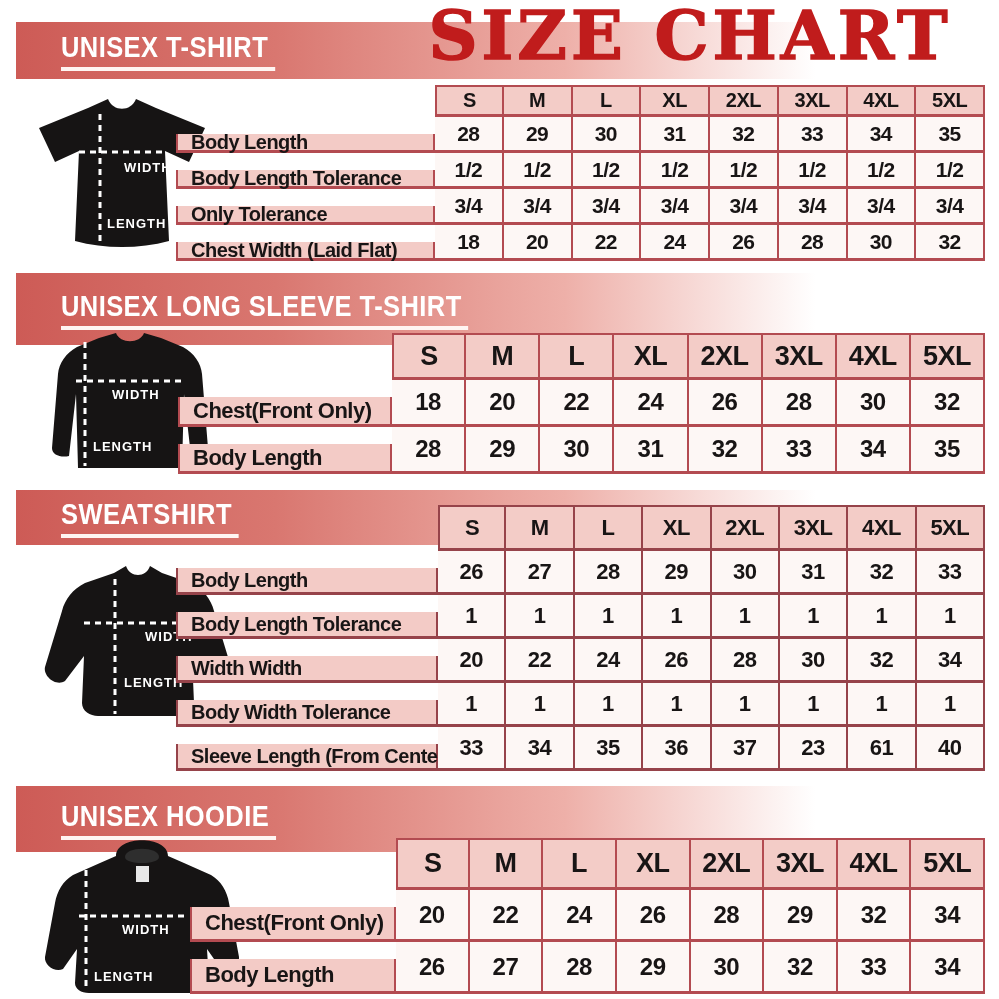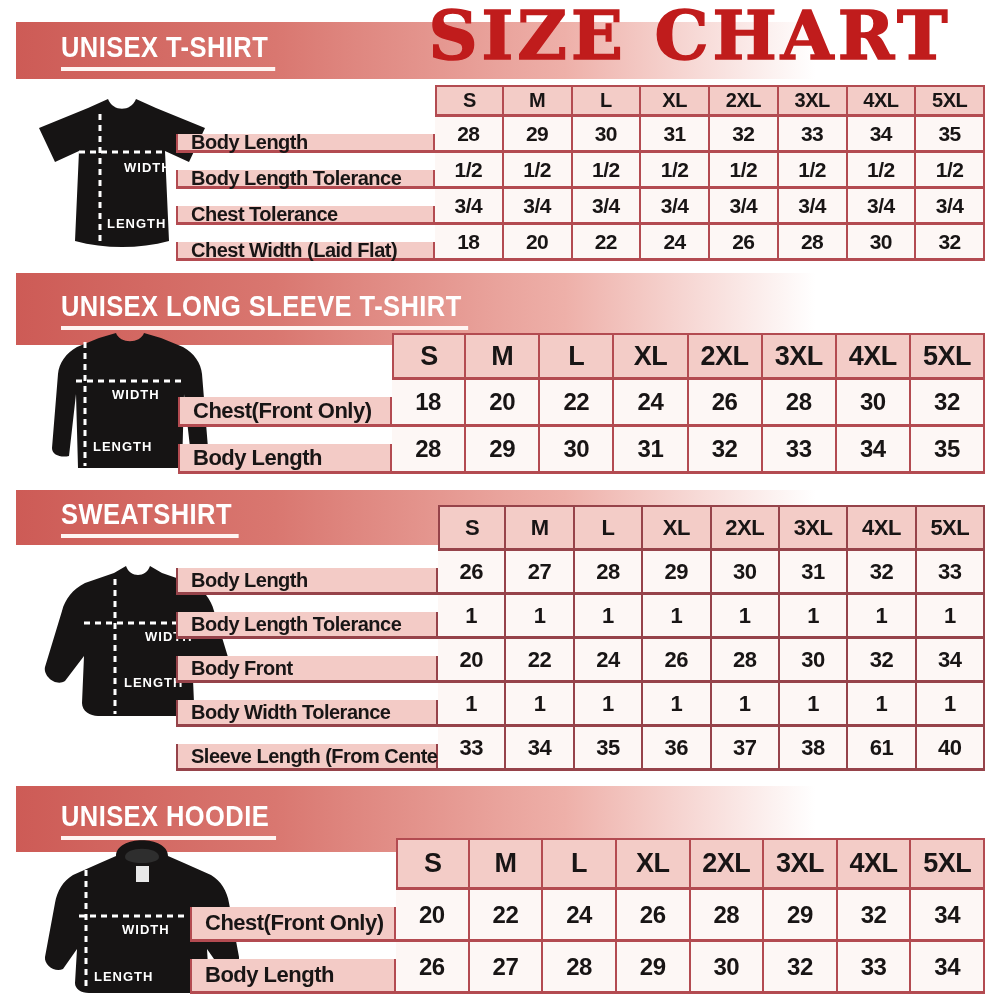--- a/index.html
+++ b/index.html
@@ -129,21 +129,21 @@
       <div class="cell val">35</div>
       <div class="cell lbl">Body Length Tolerance</div>
       <div class="cell val">1/2</div>
       <div class="cell val">1/2</div>
       <div class="cell val">1/2</div>
       <div class="cell val">1/2</div>
       <div class="cell val">1/2</div>
       <div class="cell val">1/2</div>
       <div class="cell val">1/2</div>
       <div class="cell val">1/2</div>
-      <div class="cell lbl">Chest Tolerance</div>
+      <div class="cell lbl">Only Tolerance</div>
       <div class="cell val">3/4</div>
       <div class="cell val">3/4</div>
       <div class="cell val">3/4</div>
       <div class="cell val">3/4</div>
       <div class="cell val">3/4</div>
       <div class="cell val">3/4</div>
       <div class="cell val">3/4</div>
       <div class="cell val">3/4</div>
       <div class="cell lbl">Chest Width (Laid Flat)</div>
       <div class="cell val">18</div>
@@ -227,21 +227,21 @@
       <div class="cell val">33</div>
       <div class="cell lbl">Body Length Tolerance</div>
       <div class="cell val">1</div>
       <div class="cell val">1</div>
       <div class="cell val">1</div>
       <div class="cell val">1</div>
       <div class="cell val">1</div>
       <div class="cell val">1</div>
       <div class="cell val">1</div>
       <div class="cell val">1</div>
-      <div class="cell lbl">Body Front</div>
+      <div class="cell lbl">Width Width</div>
       <div class="cell val">20</div>
       <div class="cell val">22</div>
       <div class="cell val">24</div>
       <div class="cell val">26</div>
       <div class="cell val">28</div>
       <div class="cell val">30</div>
       <div class="cell val">32</div>
       <div class="cell val">34</div>
       <div class="cell lbl">Body Width Tolerance</div>
       <div class="cell val">1</div>
@@ -251,21 +251,21 @@
       <div class="cell val">1</div>
       <div class="cell val">1</div>
       <div class="cell val">1</div>
       <div class="cell val">1</div>
       <div class="cell lbl">Sleeve Length (From Center)</div>
       <div class="cell val">33</div>
       <div class="cell val">34</div>
       <div class="cell val">35</div>
       <div class="cell val">36</div>
       <div class="cell val">37</div>
-      <div class="cell val">38</div>
+      <div class="cell val">23</div>
       <div class="cell val">61</div>
       <div class="cell val">40</div>
     </div>
 
   <div class="band b4">
     <span class="heading">UNISEX HOODIE</span>
   </div>
   <svg class="garment g4" viewBox="0 0 240 172">
     <path class="body" d="M94 30 C94 9 146 9 146 30 L162 37 L189 49 C199 55 205 65 207 77 L217 131 C218 139 207 147 199 143 L185 123 L187 157 C187 163 181 167 173 167 L67 167 C59 167 53 163 53 157 L55 123 L41 143 C33 147 22 139 23 131 L33 77 C35 65 41 55 51 49 L78 37 Z"></path>
     <path d="M103 31 C103 20 137 20 137 31 C137 39 103 39 103 31 Z" fill="#2e2e2e"></path>

